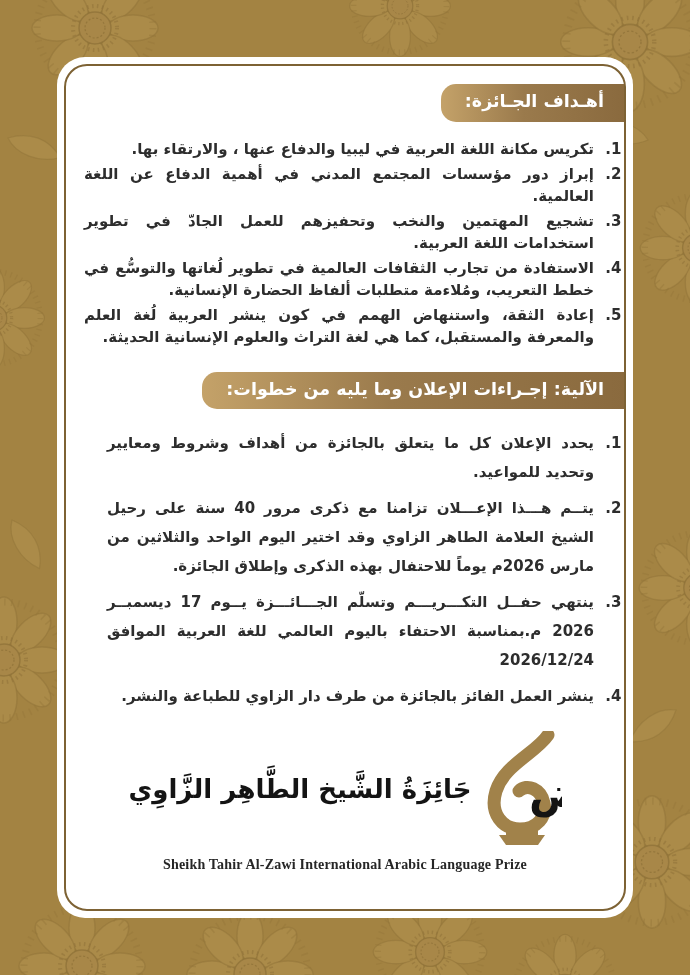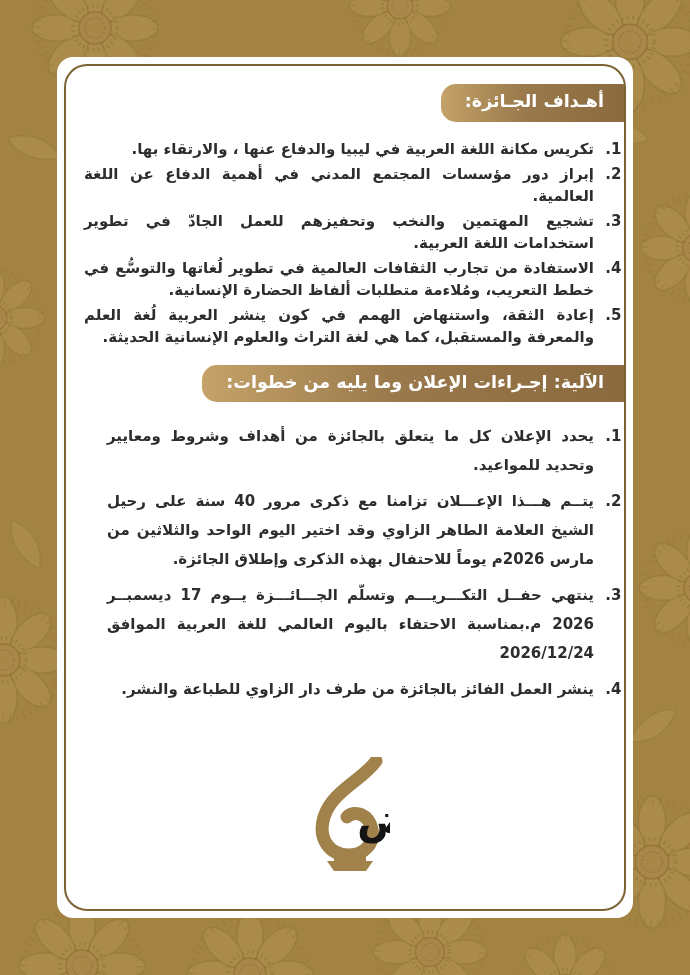--- a/index.html
+++ b/index.html
@@ -4,40 +4,40 @@
 <style>
   html,body{margin:0;padding:0;}
   body{
     width:690px;height:975px;position:relative;overflow:hidden;
     font-family:"DejaVu Sans",sans-serif;
     background:#a38342;
   }
   .bg-svg{position:absolute;inset:0;z-index:0;}
   .card{
     position:absolute;left:57px;top:57px;width:576px;height:861px;
-    background:#ffffff;border-radius:16px;z-index:1;
+    background:#ffffff;border-radius:28px;z-index:1;
   }
   .card-border{
     position:absolute;inset:7px;border:2px solid #7d6234;border-radius:23px;
     pointer-events:none;
   }
   .content{
     position:absolute;inset:9px;direction:rtl;overflow:hidden;
   }
   .badge{
     width:max-content;max-width:90%;
     margin:0 0 0 auto; 
     background:linear-gradient(to left,#8a6a3e 0%,#9a7a4c 55%,#c4a269 100%);
     color:#ffffff;font-weight:bold;font-size:17.5px;line-height:1;
     padding:9px 20px 11px 24px;
     border-radius:0 0 0 0;
     border-top-left-radius:15px;border-bottom-left-radius:15px;
   }
   .badge-1{margin-top:18px;}
-  .badge-2{margin-top:17px;}
+  .badge-2{margin-top:24px;}
   ol.items{
     margin:0;color:#2d2d2d;font-weight:bold;
     padding:0 24px 0 30px;
     list-style-position:outside;
   }
   ol.items li{
     padding-right:6px;
     text-align:justify;
   }
   ol.list-1{margin-top:16px;font-size:15px;padding-left:18px;}
@@ -124,24 +124,26 @@
     <ol class="items list-2">
       <li>يحدد الإعلان كل ما يتعلق بالجائزة من أهداف وشروط ومعايير وتحديد للمواعيد.</li>
       <li>يتــم هـــذا الإعـــلان تزامنا مع ذكرى مرور 40 سنة على رحيل الشيخ العلامة الطاهر الزاوي وقد اختير اليوم الواحد والثلاثين من مارس 2026م يوماً للاحتفال بهذه الذكرى وإطلاق الجائزة.</li>
       <li>ينتهي حفــل التكـــريـــم وتسلّم الجـــائـــزة يــوم 17 ديسمبــر 2026 م.بمناسبة الاحتفاء باليوم العالمي للغة العربية الموافق 2026/12/24</li>
       <li>ينشر العمل الفائز بالجائزة من طرف دار الزاوي للطباعة والنشر.</li>
     </ol>
 
     <div class="logo">
       <div class="logo-row">
         <div class="calligraphy">
+          <div class="cal-line1">جَائِزَةُ الشَّيخ الطَّاهِر الزَّاوِي</div>
         </div>
         <svg class="emblem" width="80" height="116" viewBox="0 0 80 116" aria-hidden="true">
           <path d="M66 4 C54 22 22 34 14 60 C7 83 21 98 38 98 C55 98 65 86 62 72 C59 58 45 52 37 60" fill="none" stroke="#a1824a" stroke-width="13" stroke-linecap="round"></path>
           <rect x="24" y="98" width="32" height="6" fill="#a1824a"></rect>
           <path d="M17 104 h46 l-7 10 h-32 z" fill="#a1824a"></path>
           <text x="47" y="76" font-size="42" font-weight="bold" fill="#141414" font-family="DejaVu Sans, sans-serif">ض</text>
         </svg>
       </div>
+      <div class="eng-caption">Sheikh Tahir Al-Zawi International Arabic Language Prize</div>
     </div>
 
   </div>
 </div>
 
 </body></html>

